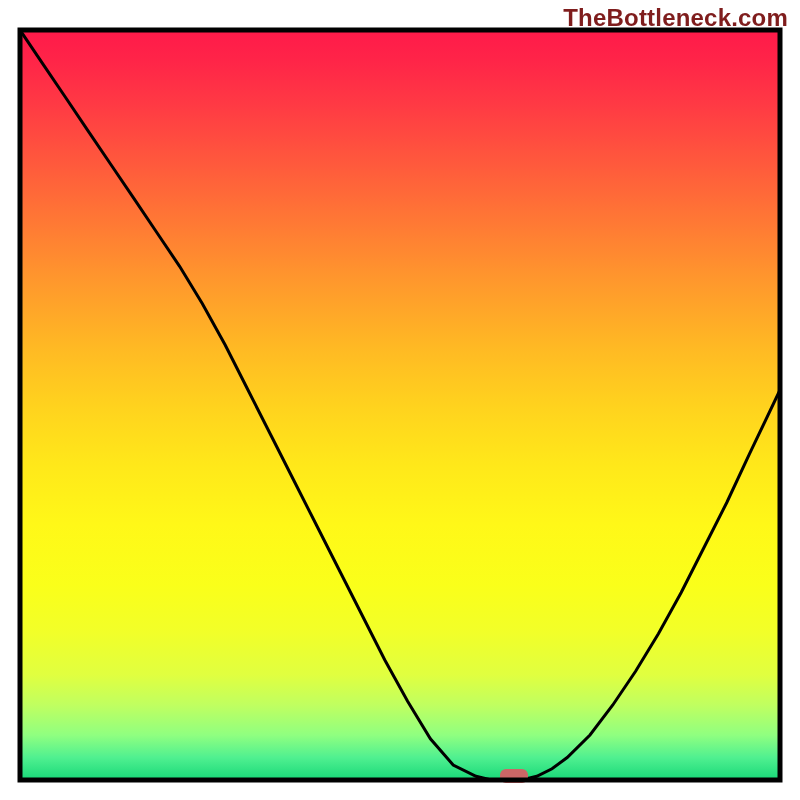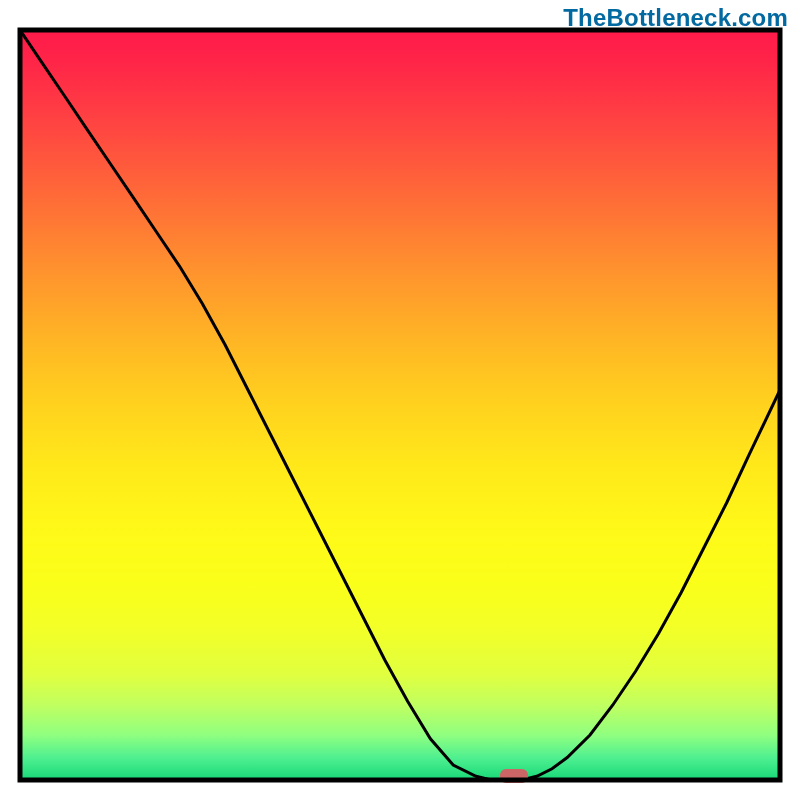--- a/index.html
+++ b/index.html
@@ -14,21 +14,21 @@
     position: relative;
     width: 800px;
     height: 800px;
   }
   .watermark {
     position: absolute;
     top: 4px;
     right: 12px;
     font-size: 24px;
     font-weight: 600;
-    color: #0369a1;
+    color: #7f1d1d;
     letter-spacing: 0.2px;
     z-index: 10;
   }
   svg {
     display: block;
     width: 800px;
     height: 800px;
   }
 </style>
 </head>

